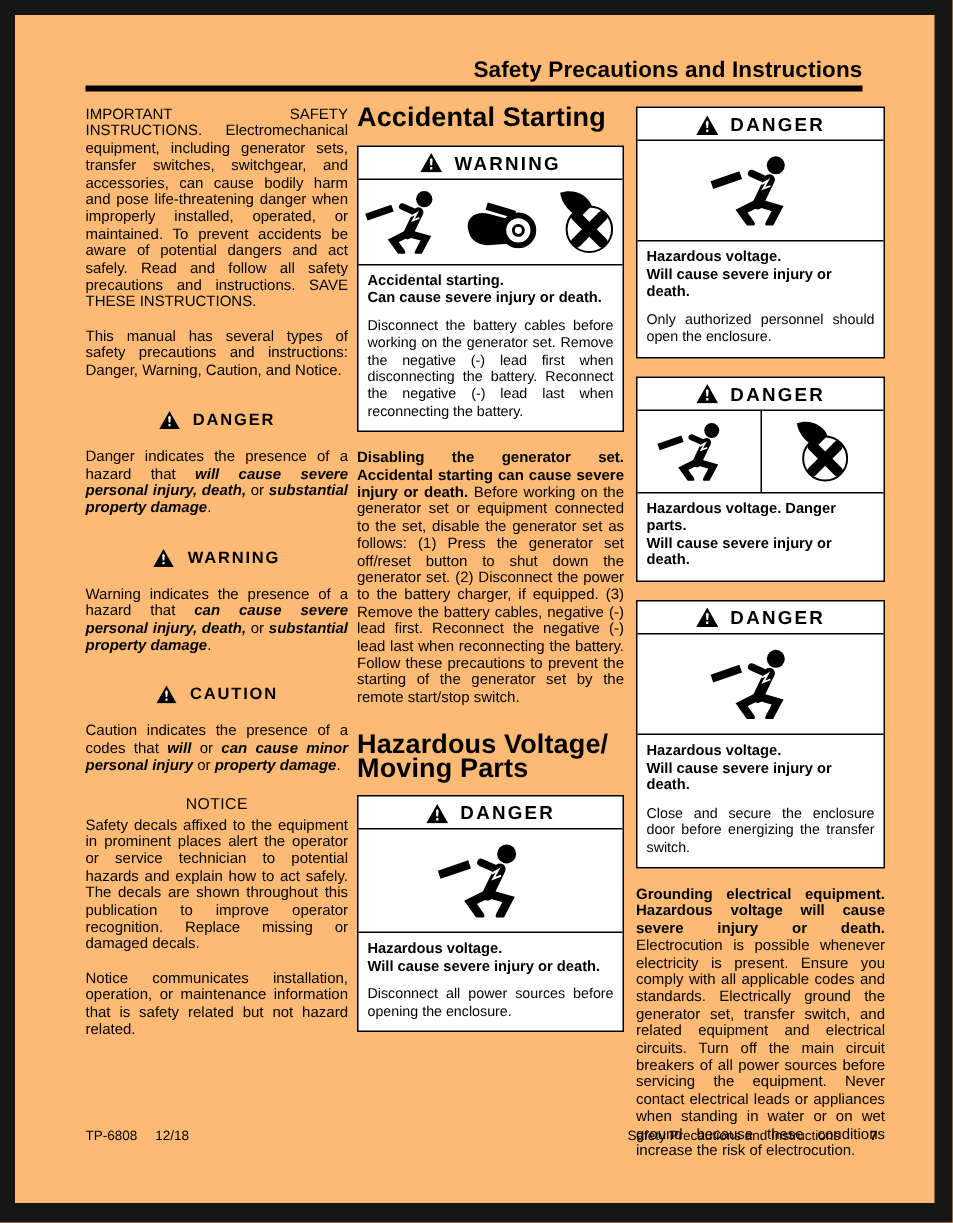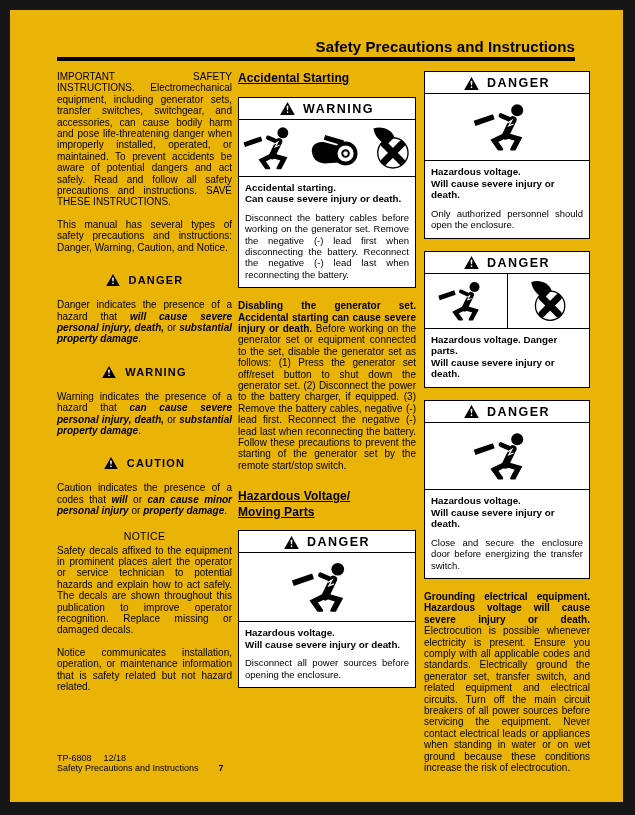--- a/index.html
+++ b/index.html
@@ -6,21 +6,21 @@
   html,body { width:635px; height:815px; }
   body {
     background:#161616;
     font-family:"Liberation Sans", sans-serif;
     position:relative;
     overflow:hidden;
   }
   .page {
     position:absolute; left:10px; top:10px;
     width:613px; height:792px;
-    background:#eab308; color:#000;
+    background:#fdba74; color:#000;
   }
   
   .header-title {
     position:absolute; top:28px; right:48px;
     font-size:15px; font-weight:bold; letter-spacing:0.1px;
   }
   .header-rule {
     position:absolute; top:47px; left:47px; width:518px; height:4px;
     background:#000;
   }
@@ -42,22 +42,22 @@
   }
   .alert-heading .alert-label {
     font-weight:bold; font-size:11px; letter-spacing:1.2px;
   }
   .notice-label {
     text-align:center; font-weight:normal; font-size:10.5px;
     margin:13px 0 3px; letter-spacing:0.3px;
   }
   
   .section-heading {
-    font-size:12px; font-weight:bold; line-height:15.5px;
-    margin:0 0 10px; letter-spacing:0.1px;text-decoration:underline;
+    font-size:18px; font-weight:bold; line-height:15.5px;
+    margin:0 0 10px; letter-spacing:0.1px;
   }
   .section-heading.second { margin-top:18px; }
   
   .safety-box { border:1.5px solid #000; margin-bottom:12px; background:#fff; }
   .box-header {
     display:flex; justify-content:center; align-items:center; gap:8px;
     padding:4px 0 3px; border-bottom:1.5px solid #000;
   }
   .box-label { font-weight:bold; font-size:12.5px; letter-spacing:1.5px; }
   .box-pictos {
@@ -74,24 +74,23 @@
   .box-body { padding:5px 6px 7px; }
   .box-bold { font-weight:bold; font-size:9.8px; line-height:11.6px; }
   .box-text {
     font-size:9.5px; line-height:11.4px; margin-top:7px; text-align:justify;
   }
   .tri { width:15px; height:13px; display:block; }
   .tri.small { width:14px; height:12px; }
   .picto { display:block; }
   
   .footer {
-    position:absolute; left:47px; right:38px; bottom:29px;
+    position:absolute; left:47px; right:38px; bottom:40px;
     display:flex; justify-content:space-between; align-items:baseline;
     font-size:9px;
-    flex-direction:column;
   }
   .footer .doc-date { margin-left:12px; }
   .footer .page-num { margin-left:20px; font-weight:bold; }
   .defs { position:absolute; width:0; height:0; overflow:hidden; }
 </style>
 </head>
 <body>
 
 <svg class="defs" aria-hidden="true">
   <defs>

